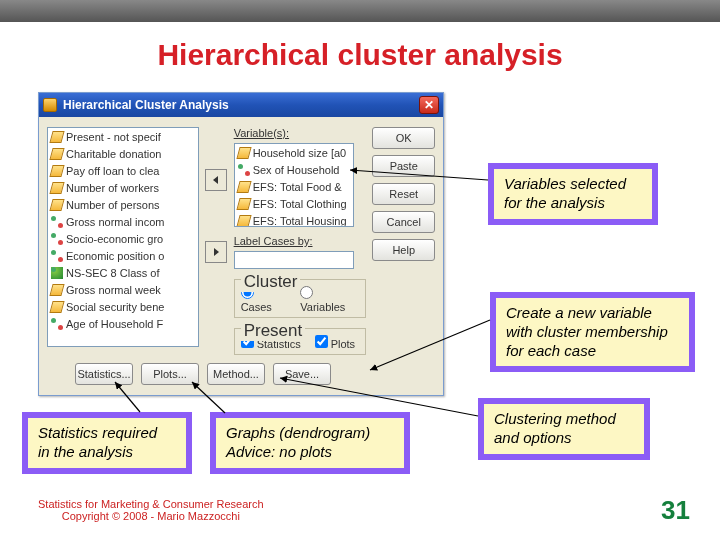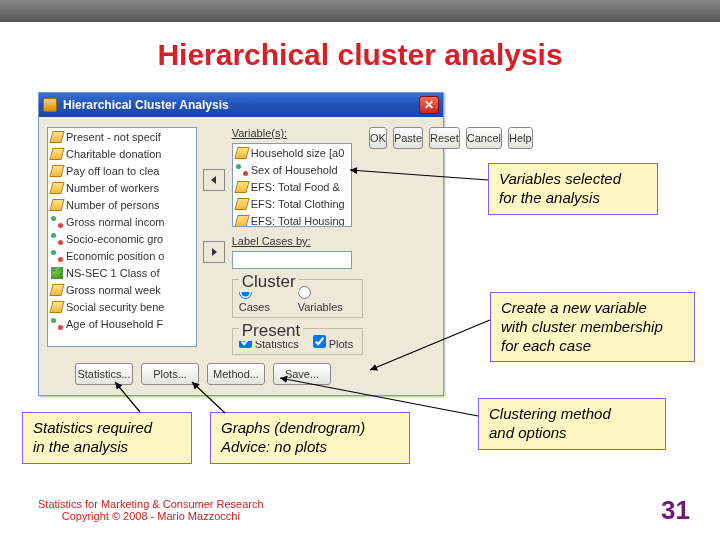--- a/index.html
+++ b/index.html
@@ -27,29 +27,29 @@
   .arrowbtn { width:22px; height:22px; border:1px solid #888; background:#ece9d8; display:flex; align-items:center; justify-content:center; cursor:pointer; }
   .arrowbtn svg { width:10px; height:10px; }
   .cencol { width:140px; display:flex; flex-direction:column; gap:4px; }
   .cencol .lbl { font-size:11px; text-decoration:underline; }
   .caselbl { margin-top:4px; }
   .caselabel-input { width:120px; height:18px; border:1px solid #7f9db9; background:#fff; }
   .groupbox { border:1px solid #c0bca4; margin-top:6px; padding:6px 6px 4px 6px; position:relative; background:#ece9d8;}
   .groupbox .gtitle { position:absolute; top:-8px; left:6px; background:#ece9d8; padding:0 3px; font-size:17px; }
   .rrow { display:flex; gap:14px; align-items:center; }
   .rrow input[type=radio], .rrow input[type=checkbox] { margin-right:3px; }
-  .btncol { width:66px; display:flex; gap:6px; }
+  .btncol { width:66px; display:flex; flex-direction:column; gap:6px; }
   .winbtn { height:22px; border:1px solid #8a8a8a; background:linear-gradient(#fff,#e3e3de); border-radius:3px; font-size:11px; cursor:pointer; text-align:center; line-height:20px; }
   .bottomrow { display:flex; gap:8px; padding:0 0 10px 36px; }
   .bottomrow .winbtn { width:58px; }
 
   
-  .callout { position:absolute; background:#fdf7c4; border:1px solid #8b5cf6; padding:6px 10px; font-family: Arial, sans-serif; font-size:15px; font-style: italic; line-height:1.25; }
+  .callout { position:absolute; background:#fdf7c4; border:6px solid #8b5cf6; padding:6px 10px; font-family: Arial, sans-serif; font-size:15px; font-style: italic; line-height:1.25; }
   .footer-left { position:absolute; left:38px; bottom:18px; font-size:11px; color:#c22; font-family: Arial, sans-serif; }
-  .pagenum { position:absolute; right:30px; bottom:14px; font-size:26px; font-weight:bold; color:#701a75; font-family: "Trebuchet MS", Arial;}
+  .pagenum { position:absolute; right:30px; bottom:14px; font-size:26px; font-weight:bold; color:#15803d; font-family: "Trebuchet MS", Arial;}
   svg.arrow-line { position:absolute; pointer-events:none; }
 </style>
 </head>
 <body>
 
 <div class="topbar"></div>
 <h1 class="slide-title">Hierarchical cluster analysis</h1>
 
 <div class="dialog">
   <div class="titlebar">
@@ -86,21 +86,21 @@
       <div class="li">
           <span class="vicon nom"></span>
           <span>Socio-economic gro</span>
         </div>
       <div class="li">
           <span class="vicon nom"></span>
           <span>Economic position o</span>
         </div>
       <div class="li">
           <span class="vicon ord"></span>
-          <span>NS-SEC 1 Class of</span>
+          <span>NS-SEC 8 Class of</span>
         </div>
       <div class="li">
           <span class="vicon ruler"></span>
           <span>Gross normal week</span>
         </div>
       <div class="li">
           <span class="vicon ruler"></span>
           <span>Social security bene</span>
         </div>
       <div class="li">
@@ -191,21 +191,21 @@
     <div>for each case</div>
 </div>
 <div class="callout" style="left:22px; top:412px; width:170px;">
   <div>Statistics required</div>
     <div>in the analysis</div>
 </div>
 <div class="callout" style="left:210px; top:412px; width:200px;">
   <div>Graphs (dendrogram)</div>
     <div>Advice: no plots</div>
 </div>
-<div class="callout" style="left:478px; top:398px; width:188px;">
+<div class="callout" style="left:478px; top:398px; width:172px;">
   <div>Clustering method</div>
     <div>and options</div>
 </div>
 
 <svg class="arrow-line" style="left:0;top:0;width:720px;height:540px;">
   <defs>
       <marker id="ah" markerWidth="8" markerHeight="8" refX="6" refY="3" orient="auto">
         <path d="M0,0 L6,3 L0,6 Z" fill="#000"></path>
       </marker>
     </defs>

